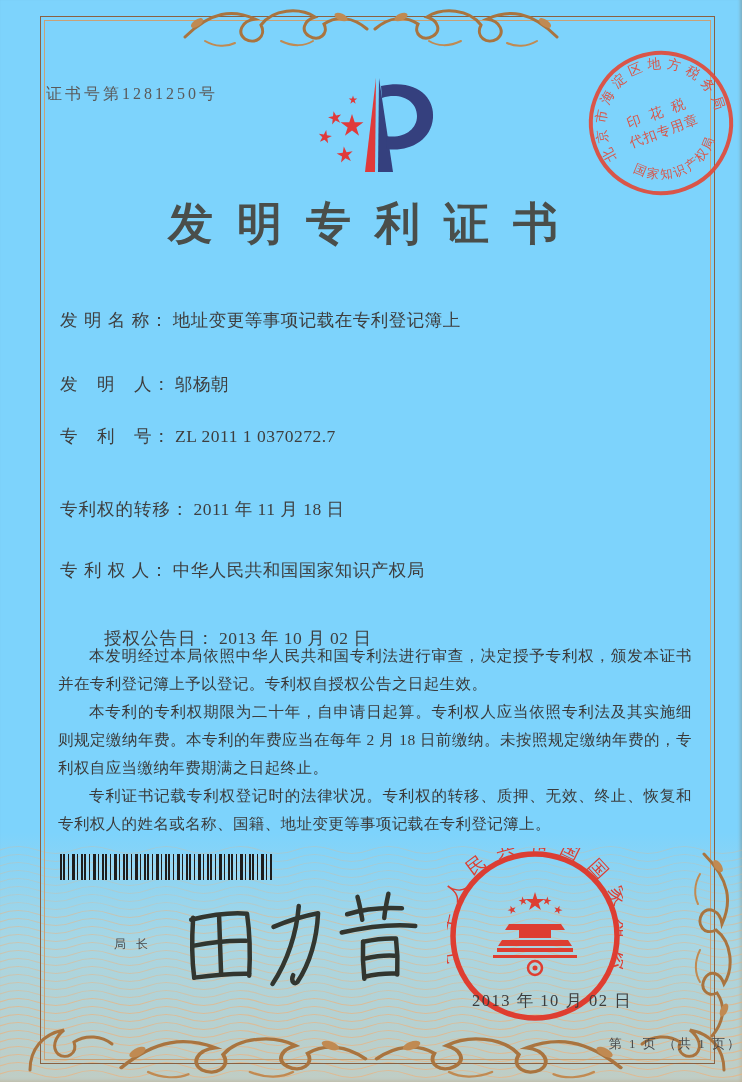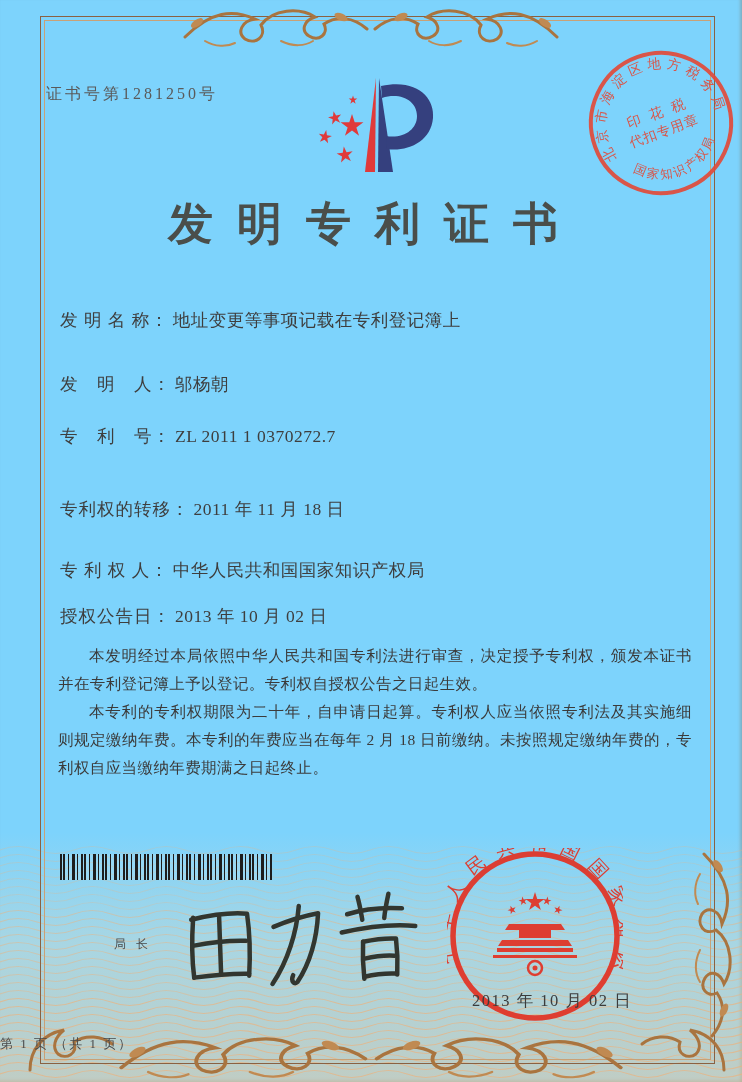--- a/index.html
+++ b/index.html
@@ -29,39 +29,39 @@
   .cert-no{position:absolute;left:46px;top:84px;font-size:16px;letter-spacing:3px;color:#5a5a5a;z-index:3;}
   .logo{position:absolute;left:295px;top:70px;z-index:3;}
   .tax-stamp{position:absolute;left:580px;top:42px;z-index:4;opacity:.92;}
   .title{position:absolute;left:0;right:16px;top:194px;text-align:center;
     font-size:45px;font-weight:600;color:#4a4e4a;letter-spacing:24px;text-indent:24px;z-index:3;}
   
   .fields{position:absolute;left:60px;right:50px;top:300px;z-index:3;}
   .field-row{position:absolute;left:0;right:0;font-size:17.5px;color:#3e3e3e;white-space:nowrap;}
   .field-row .lb{letter-spacing:1px;}
   .field-row .vl{margin-left:4px;letter-spacing:.5px;}
-  .fr0{top:8px;}.fr1{top:72px;}.fr2{top:124px;}.fr3{top:197px;}.fr4{top:258px;}.fr5{top:304px;}
+  .fr0{top:8px;}.fr1{top:72px;}.fr2{top:124px;}.fr3{top:197px;}.fr4{top:258px;}.fr5{top:326px;margin-left:44px;}
   
   .paras{position:absolute;left:58px;right:50px;top:642px;z-index:3;}
   .paras p{margin:0;font-size:15.5px;line-height:28px;text-align:justify;
     text-indent:2em;color:#3b3b3b;letter-spacing:.4px;}
   
   .barcode{position:absolute;left:60px;top:854px;width:212px;height:26px;z-index:3;
     background:repeating-linear-gradient(90deg,
       #1d1d1d 0 2px, rgba(255,255,255,.1) 2px 3px,
       #1d1d1d 3px 5px, rgba(255,255,255,.1) 5px 8px,
       #1d1d1d 8px 9px,  rgba(255,255,255,.1) 9px 12px,
       #1d1d1d 12px 15px, rgba(255,255,255,.1) 15px 17px,
       #1d1d1d 17px 18px, rgba(255,255,255,.1) 18px 21px);}
   .sig-title{position:absolute;left:114px;top:936px;font-size:12px;letter-spacing:10px;color:#4c4c4c;z-index:3;}
   .sig-svg{position:absolute;left:178px;top:886px;z-index:3;transform:rotate(-2deg);}
   .seal{position:absolute;left:447px;top:848px;z-index:3;opacity:.93;}
   .issue-date{position:absolute;left:472px;top:990px;font-size:16.5px;color:#3c3c3c;
     letter-spacing:1.5px;z-index:4;}
-  .footer{position:absolute;left:0;right:0;top:1035px;text-align:left;
+  .footer{position:absolute;left:0;right:0;top:1035px;text-align:right;
     font-size:13px;color:#4a4a4a;letter-spacing:2px;z-index:3;}
 </style>
 </head>
 <body>
 
 <div class="page">
 
   <svg width="0" height="0" style="position:absolute">
     <defs>
       <path id="star" d="M0,-1 L-0.225,-0.309 L-0.951,-0.309 L-0.363,0.118 L-0.588,0.809 L0,0.382 L0.588,0.809 L0.363,0.118 L0.951,-0.309 L0.225,-0.309 Z"></path>
@@ -194,20 +194,21 @@
       <span class="lb">专 利 权 人：</span><span class="vl">中华人民共和国国家知识产权局</span>
     </div>
     <div class="field-row fr5">
       <span class="lb">授权公告日：</span><span class="vl">2013 年 10 月 02 日</span>
     </div>
   </div>
 
   <div class="paras">
     <p>本发明经过本局依照中华人民共和国专利法进行审查，决定授予专利权，颁发本证书并在专利登记簿上予以登记。专利权自授权公告之日起生效。</p>
     <p>本专利的专利权期限为二十年，自申请日起算。专利权人应当依照专利法及其实施细则规定缴纳年费。本专利的年费应当在每年 2 月 18 日前缴纳。未按照规定缴纳年费的，专利权自应当缴纳年费期满之日起终止。</p>
+    <p>专利证书记载专利权登记时的法律状况。专利权的转移、质押、无效、终止、恢复和专利权人的姓名或名称、国籍、地址变更等事项记载在专利登记簿上。</p>
   </div>
 
   <div class="barcode"></div>
 
   <div class="sig-title">局长</div>
   <svg class="sig-svg" width="240" height="110" viewBox="0 0 240 110" aria-label="田力普">
     <g fill="none" stroke="#32362f" stroke-width="4.5" stroke-linecap="round" stroke-linejoin="round">
       <path d="M16,28 C14,48 13,68 15,88"></path>
       <path d="M14,30 C34,26 54,24 70,26 C72,44 72,66 70,88"></path>
       <path d="M16,56 C35,53 52,52 68,53"></path>

